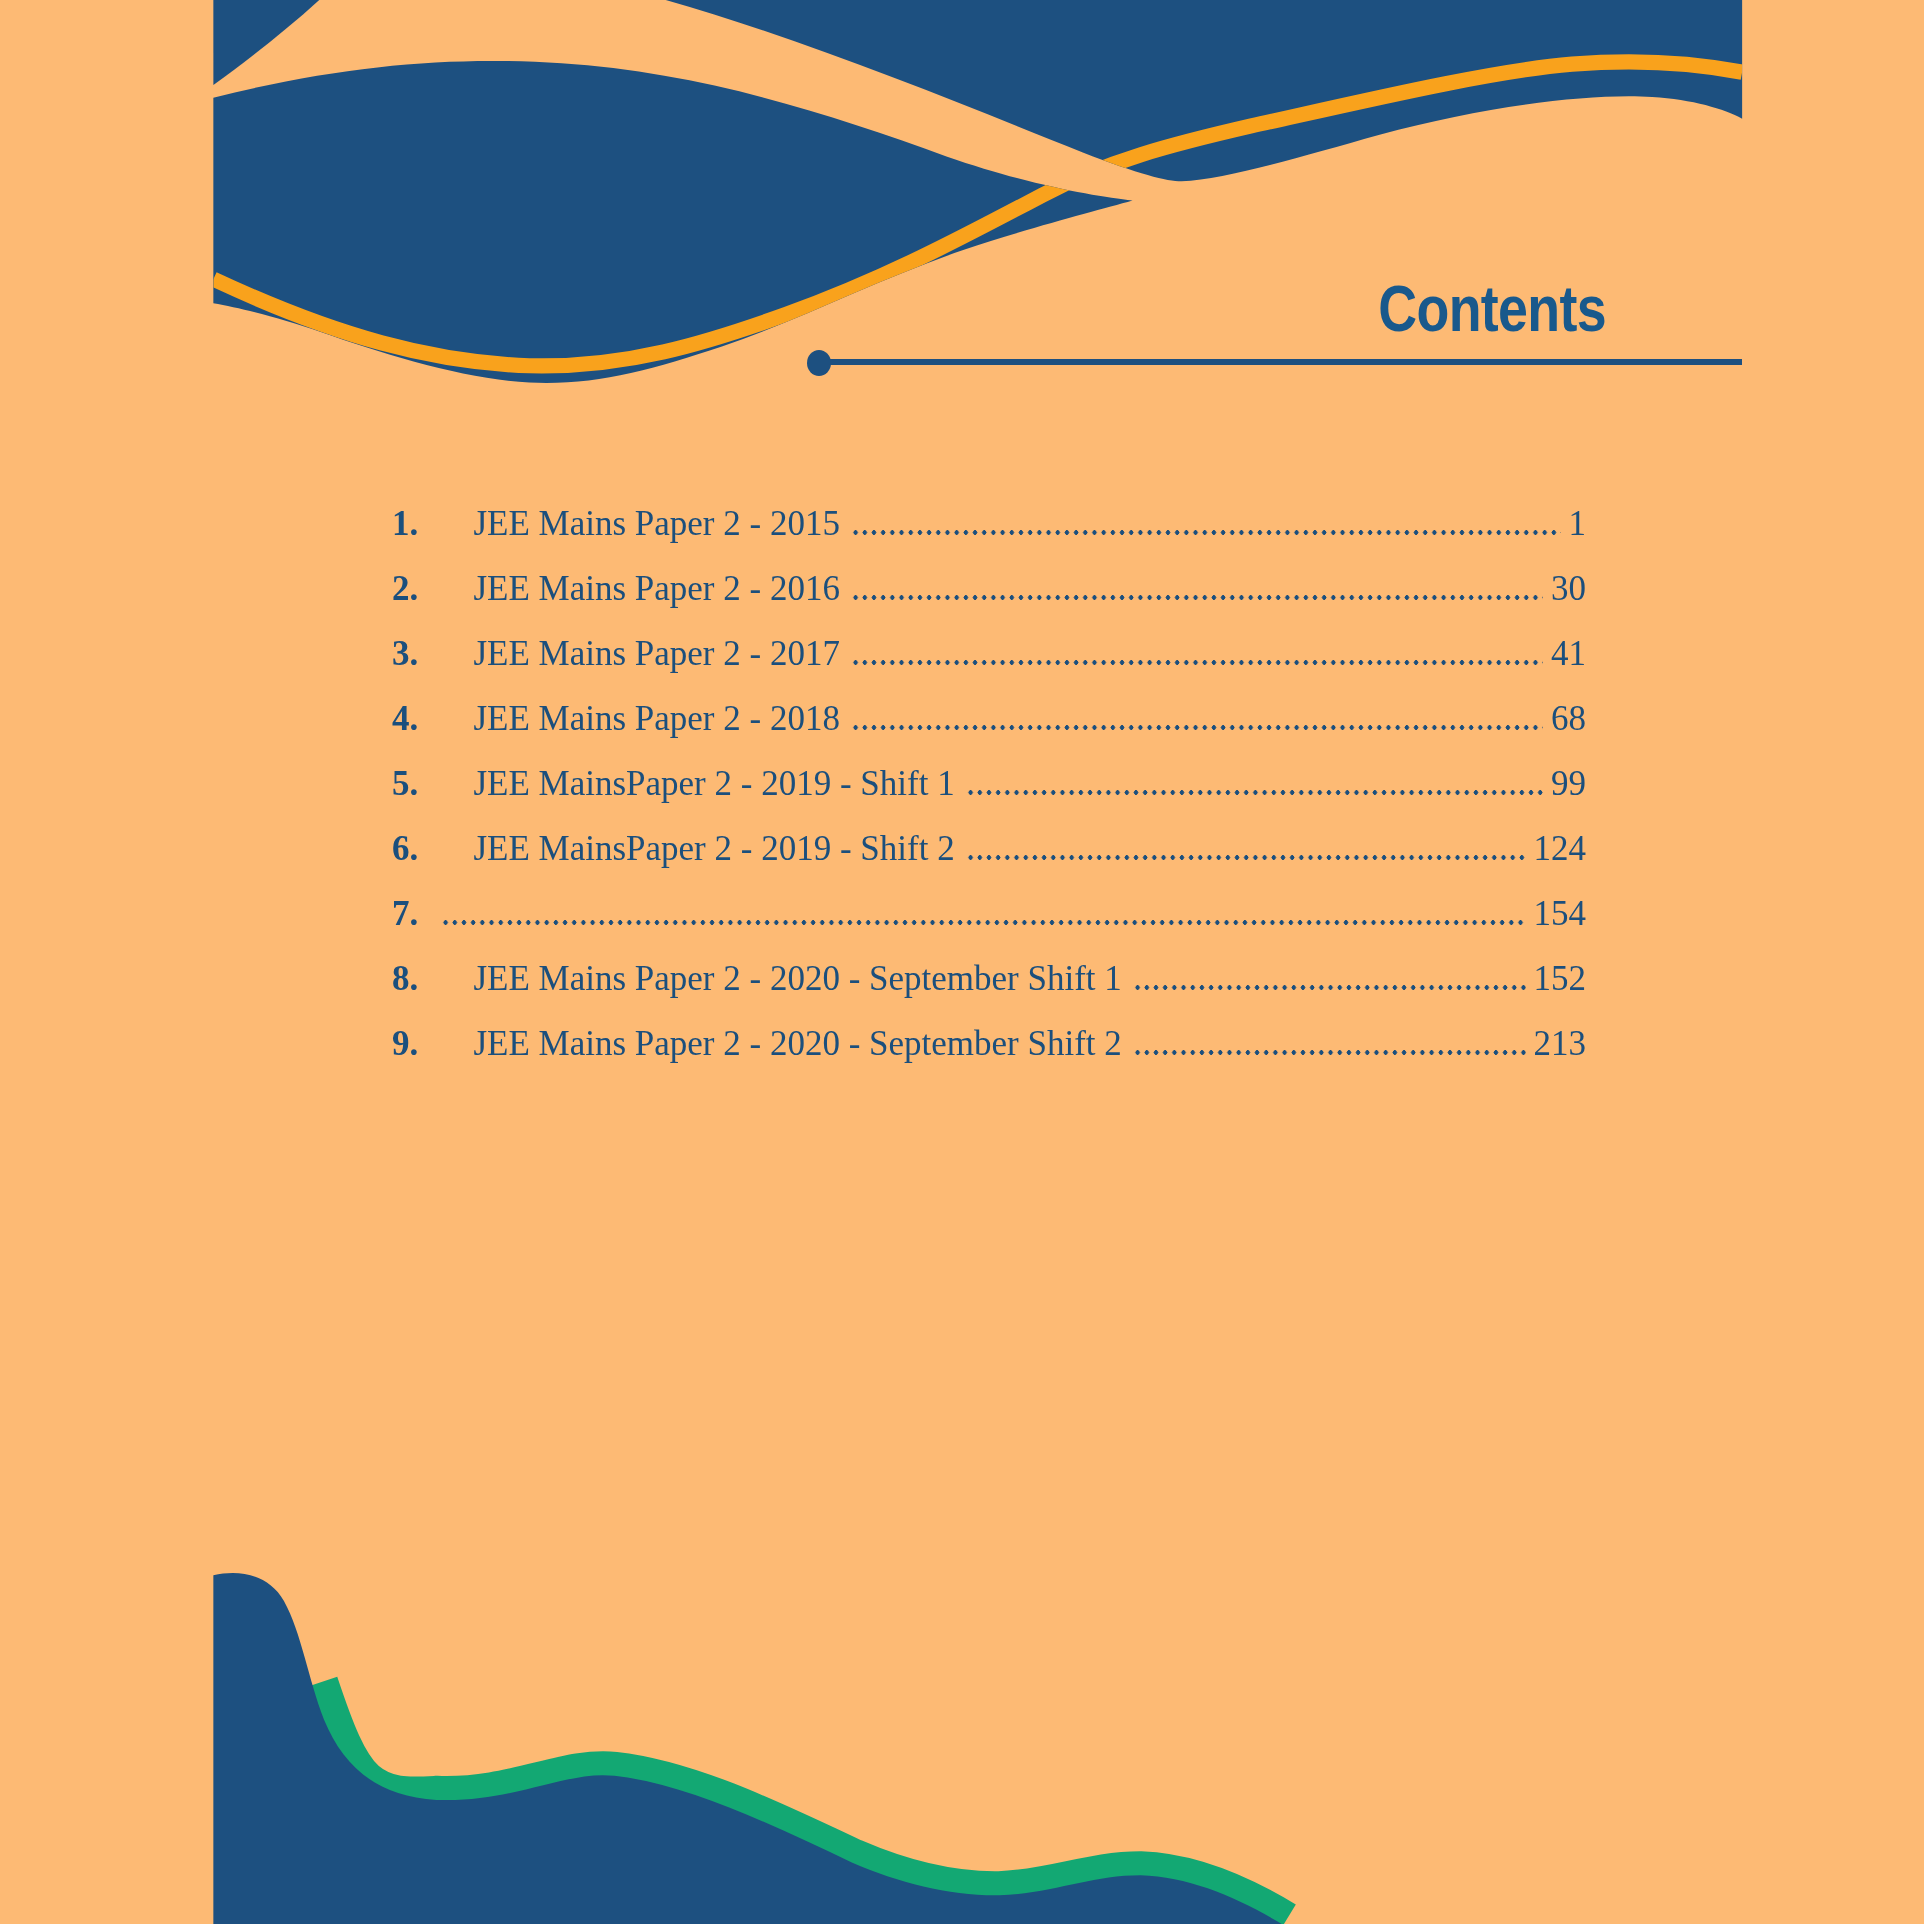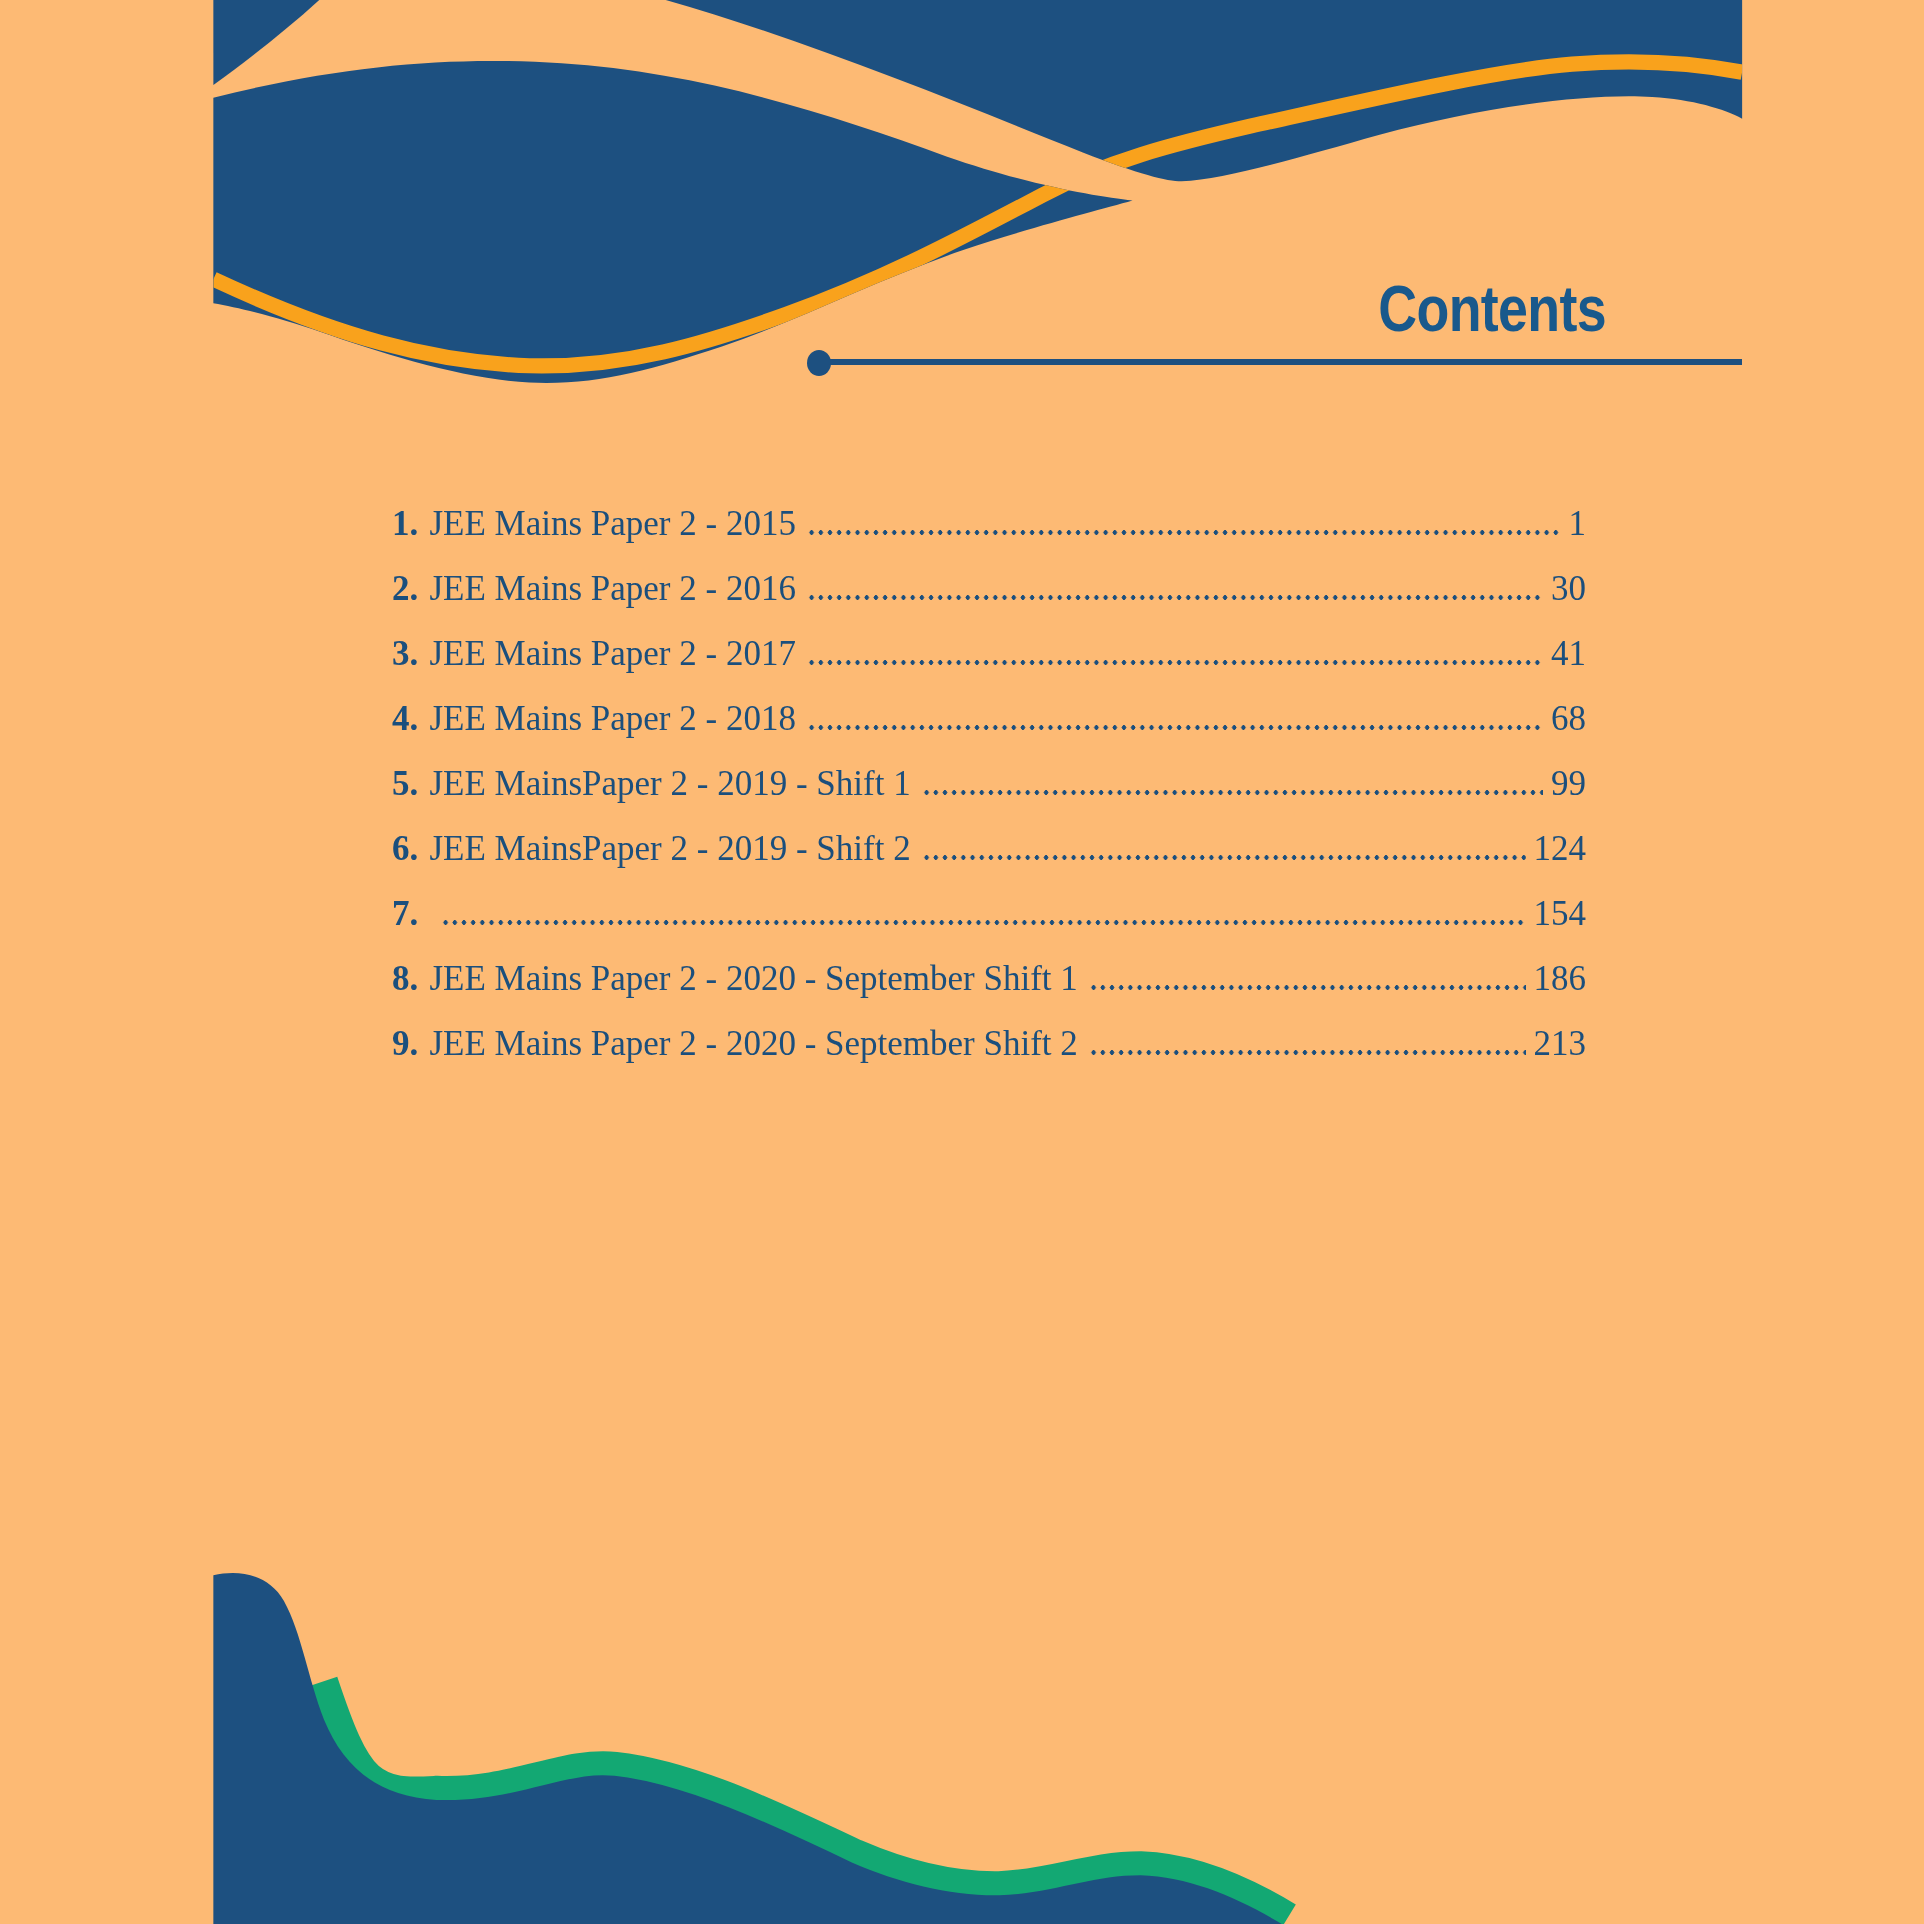--- a/index.html
+++ b/index.html
@@ -16,21 +16,21 @@
          transform:scaleX(0.84);transform-origin:100% 50%;letter-spacing:-0.8px;}
   .rule{position:absolute;left:819px;top:359px;width:923px;height:6.4px;
         background:var(--blue);z-index:1;}
   .rule-dot{position:absolute;left:807px;top:350px;width:24px;height:26px;
         border-radius:50%;background:var(--blue);z-index:1;}
 
   .toc{position:absolute;left:392px;top:491px;width:1194px;z-index:2;}
   .row{display:flex;align-items:center;height:65px;color:var(--text);
        font-size:35px;white-space:nowrap;}
   .num{font-weight:bold;margin-right:11.2px;}
-  .label{flex:0 0 auto;}
+  .label{flex:0 0 auto;margin-left:44px;}
   .leader{flex:1 1 auto;height:11.2px;align-self:center;margin:17.6px 8px 0 11.2px;
        background-image:radial-gradient(circle, var(--text) 2.1px, rgba(0,0,0,0) 2.5px);
        background-size:9.2px 11.2px;background-repeat:repeat-x;background-position:left center;}
   .pg{flex:0 0 auto;text-align:right;}
 </style>
 </head>
 <body>
 
 <div class="page">
 
@@ -125,21 +125,21 @@
     <div class="row">
       <span class="num">7.</span>
       <span class="leader"></span>
       <span class="pg">154</span>
     </div>
 
     <div class="row">
       <span class="num">8.</span>
       <span class="label">JEE Mains Paper 2 - 2020 - September Shift 1</span>
       <span class="leader"></span>
-      <span class="pg">186</span>
+      <span class="pg">152</span>
     </div>
 
     <div class="row">
       <span class="num">9.</span>
       <span class="label">JEE Mains Paper 2 - 2020 - September Shift 2</span>
       <span class="leader"></span>
       <span class="pg">213</span>
     </div>
   </div>
 

